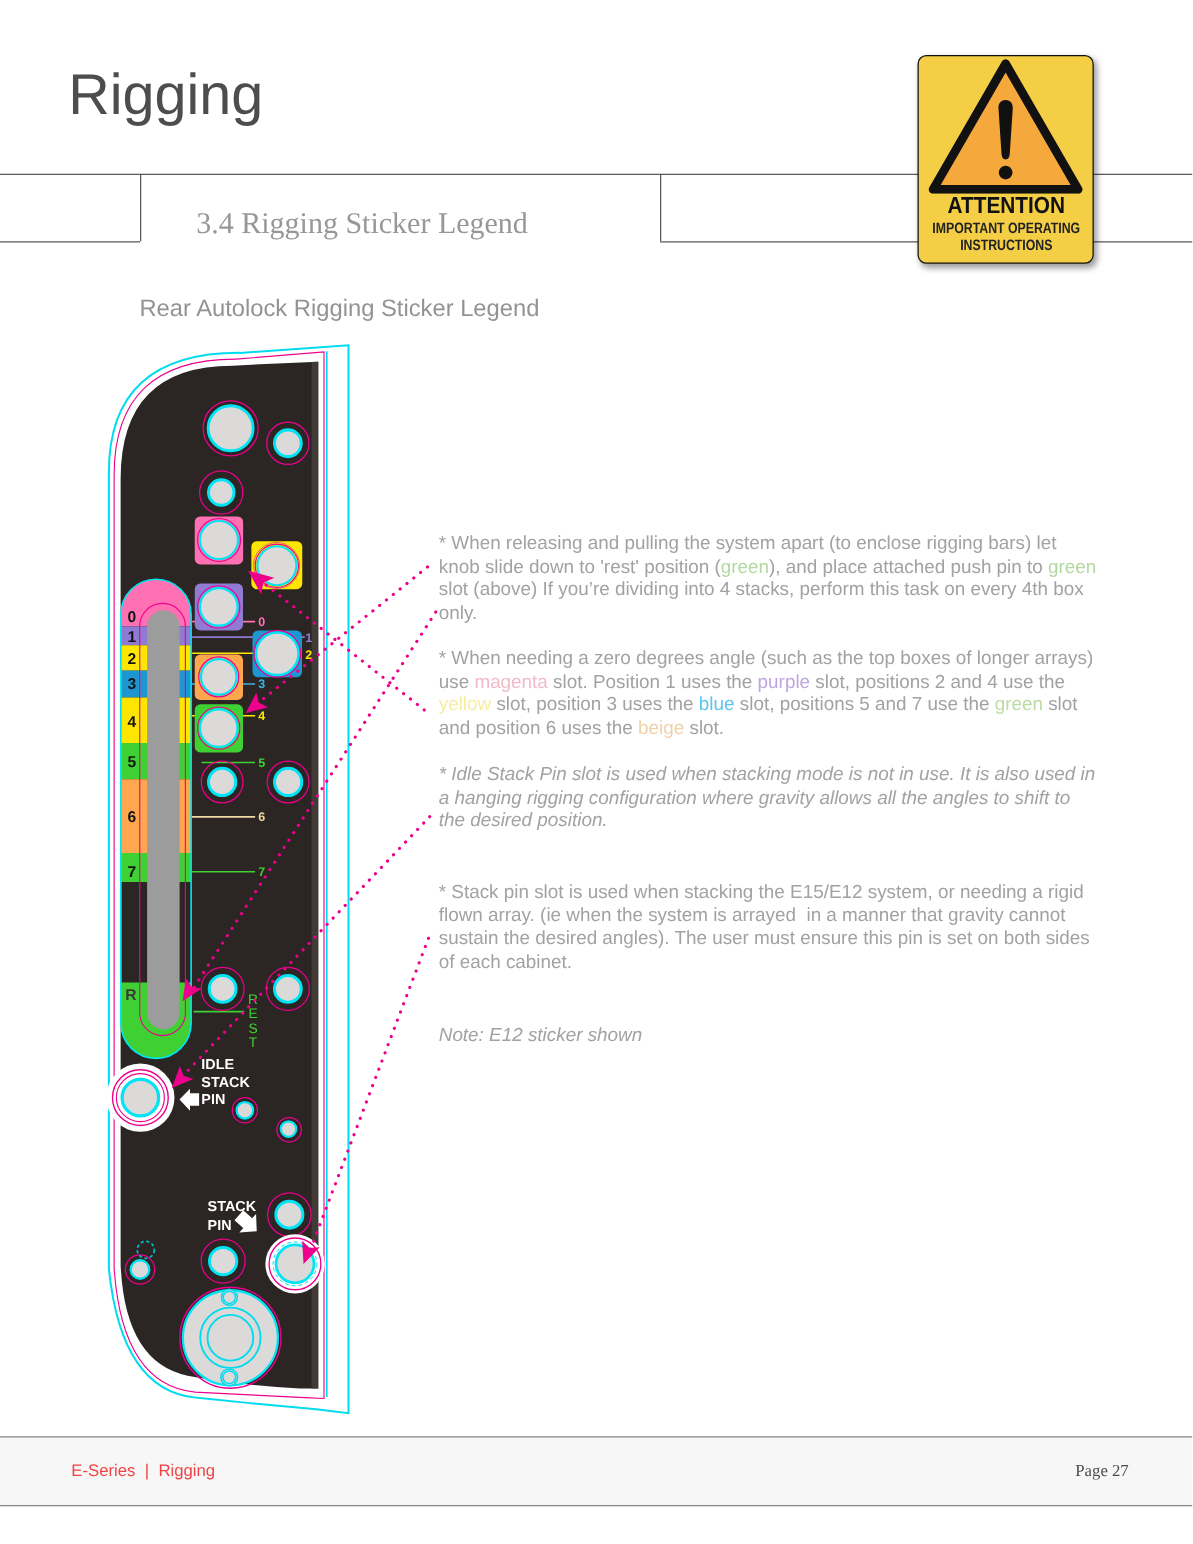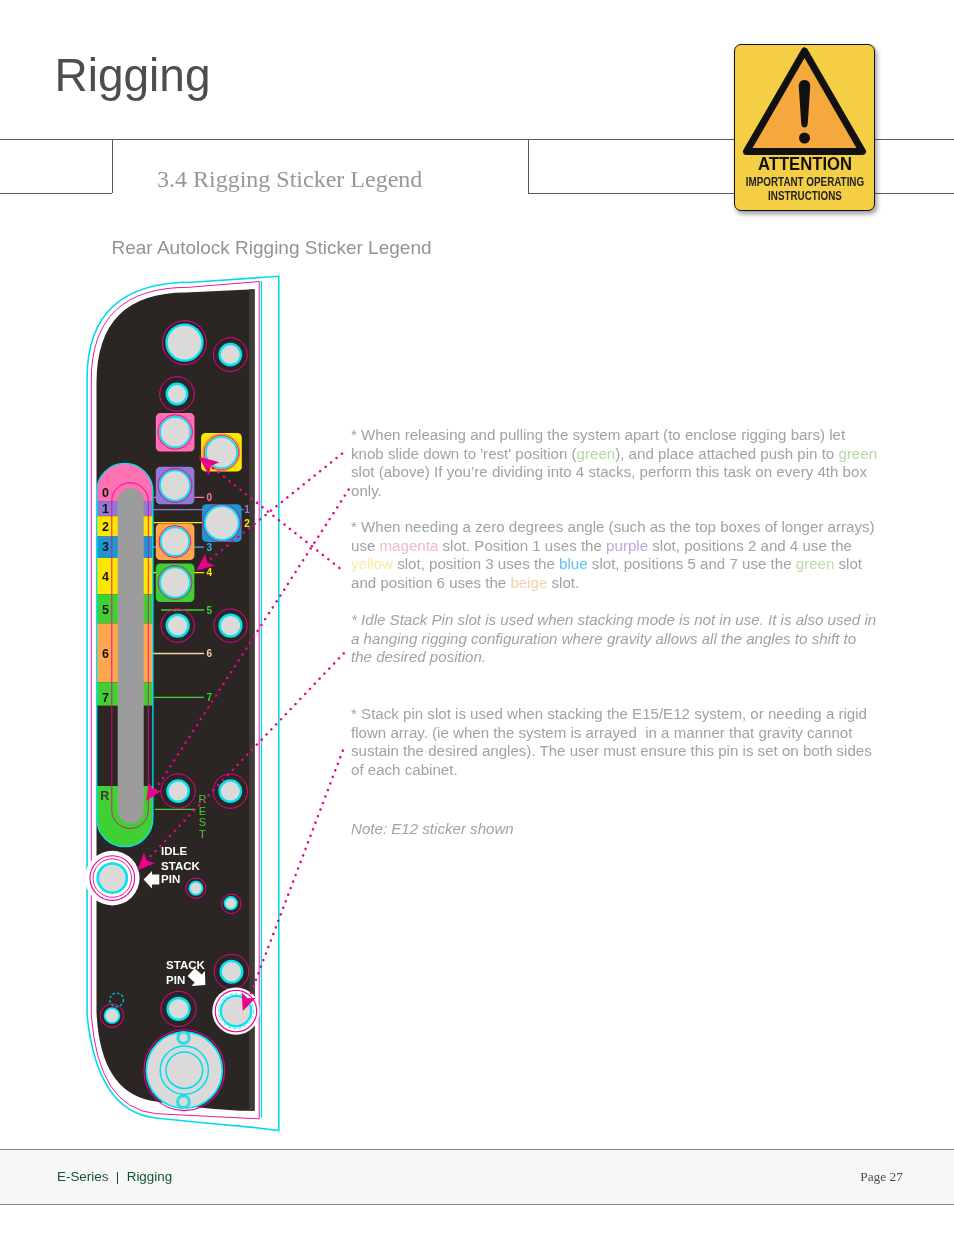--- a/index.html
+++ b/index.html
@@ -15,21 +15,21 @@
 .w-green2{color:#bcdca4;}
 .w-magenta{color:#f2b9c9;}
 .w-purple{color:#bfa6de;}
 .w-yellow{color:#f6eda2;margin-top:26px;}
 .w-blue{color:#5bc5f2;}
 .w-beige{color:#efd1a9;text-align:center;}
 .att{position:absolute;left:734px;top:44px;width:139px;height:165px;background:#F4CE45;border:1.5px solid #111;border-radius:7px;box-shadow:2px 3px 5px rgba(0,0,0,0.4);z-index:5;}
 .att-t1{position:absolute;left:50%;top:108px;white-space:nowrap;font-weight:bold;font-size:18.5px;color:#111;transform:translateX(-50%) scaleX(0.90);transform-origin:center;}
 .att-t2{position:absolute;left:50%;top:130px;white-space:nowrap;text-align:center;font-weight:bold;font-size:12px;color:#222;line-height:14.2px;transform:translateX(-50%) scaleX(0.82);transform-origin:center;}
 .footer-band{position:absolute;left:0;top:1149px;width:954px;height:54px;background:#f7f7f7;border-top:1px solid #888;border-bottom:1px solid #888;}
-.foot-l{position:absolute;left:57px;top:1169px;font-size:13.4px;color:#14532d;}
+.foot-l{position:absolute;left:57px;top:1169px;font-size:13.4px;color:#ef4444;}
 .foot-r{position:absolute;right:51px;top:1169px;font-size:13.4px;color:#4d4d4d;font-family:Liberation Serif, serif;}
 svg.sticker{position:absolute;left:0;top:0;width:954px;height:1235px;}
 </style>
 </head>
 <body>
 <div class="title">Rigging</div>
 <div class="hline" style="top:139px;left:0;width:954px;"></div>
 <div class="vline" style="left:112px;top:139px;height:54px;"></div>
 <div class="hline" style="top:193px;left:0;width:112px;"></div>
 <div class="vline" style="left:528px;top:139px;height:54px;"></div>

